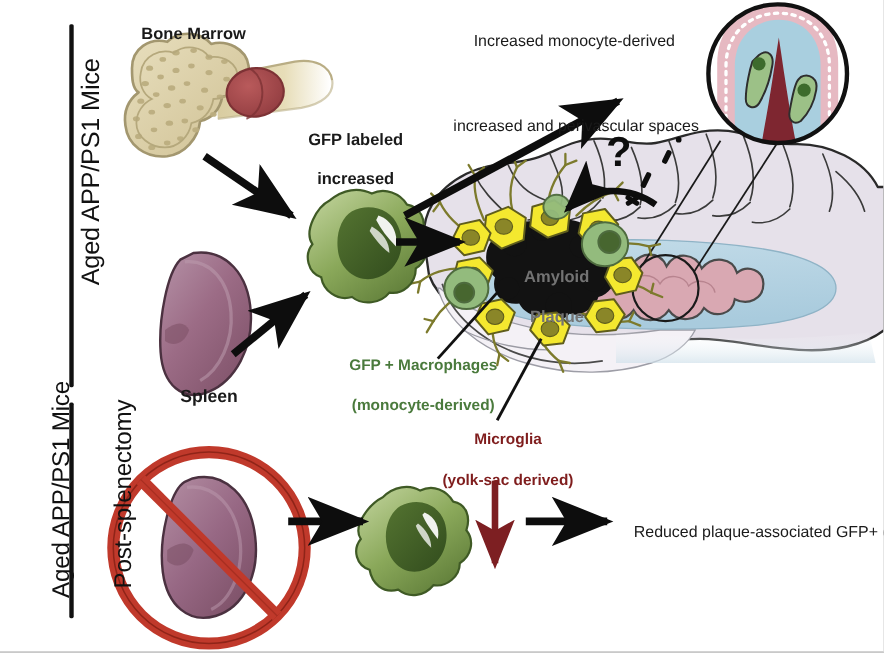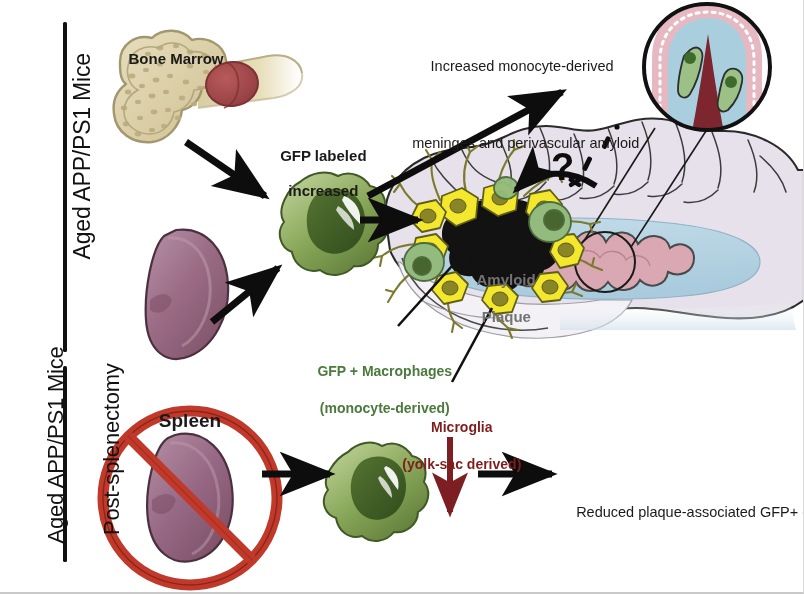--- a/index.html
+++ b/index.html
@@ -23,21 +23,20 @@
     left: 0;
     top: 0;
     width: 804px;
     height: 594px;
   }
   .txt {
     position: absolute;
     color: #1a1a1a;
     line-height: 1.18;
     white-space: pre;
-    margin-top: 28px;
   }
   .bold { font-weight: bold; }
   .ctr { text-align: center; }
 
   
   .rot {
     position: absolute;
     transform-origin: 0 0;
     transform: rotate(-90deg);
     font-weight: normal;
@@ -465,39 +464,39 @@
   <div class="txt bold ctr" style="left:96px; top:22px; width:160px; font-size:15px;">Bone Marrow</div>
 
   <div class="txt bold ctr" style="left:240px; top:101px; width:150px; font-size:15px;">
     <span>GFP labeled</span><br>
     <span>increased</span>
   </div>
 
   <div class="txt ctr" style="left:396px; top:10px; width:236px; font-size:14.5px; line-height:1.32;">
     <span>Increased monocyte-derived</span><br>
     <br>
-    <span>meninges and perivascular amyloid</span>
+    <span>increased and perivascular spaces</span>
   </div>
 
   <div class="txt bold ctr" style="left:443px; top:225px; width:110px; font-size:15px; color:#737373; line-height:1.22;">
     <span>Amyloid</span><br>
     <span>Plaque</span>
   </div>
 
-  <div class="txt bold ctr" style="left:282px; top:316px; width:190px; font-size:14px; color:#4a7a3c; line-height:1.3;">
+  <div class="txt bold ctr" style="left:282px; top:304px; width:190px; font-size:14px; color:#4a7a3c; line-height:1.3;">
     <span>GFP + Macrophages</span><br>
     <span>(monocyte-derived)</span>
   </div>
 
   <div class="txt bold ctr" style="left:368px; top:372px; width:172px; font-size:14px; color:#7f1d1d; line-height:1.3;">
     <span>Microglia</span><br>
     <span>(yolk-sac derived)</span>
   </div>
 
   <div class="txt bold" style="left:551px; top:117px; font-size:38px; color:#0d0d0d;">?</div>
 
-  <div class="txt bold ctr" style="left:120px; top:382px; width:140px; font-size:19px;">Spleen</div>
+  <div class="txt bold ctr" style="left:120px; top:352px; width:140px; font-size:16px;">Spleen</div>
 
   <div class="txt ctr" style="left:560px; top:455px; width:244px; font-size:14.5px; line-height:1.35;">
     <span>Reduced plaque-associated GFP+ cells,</span><br>
   </div>
 
 </div>
 
 </body></html>

